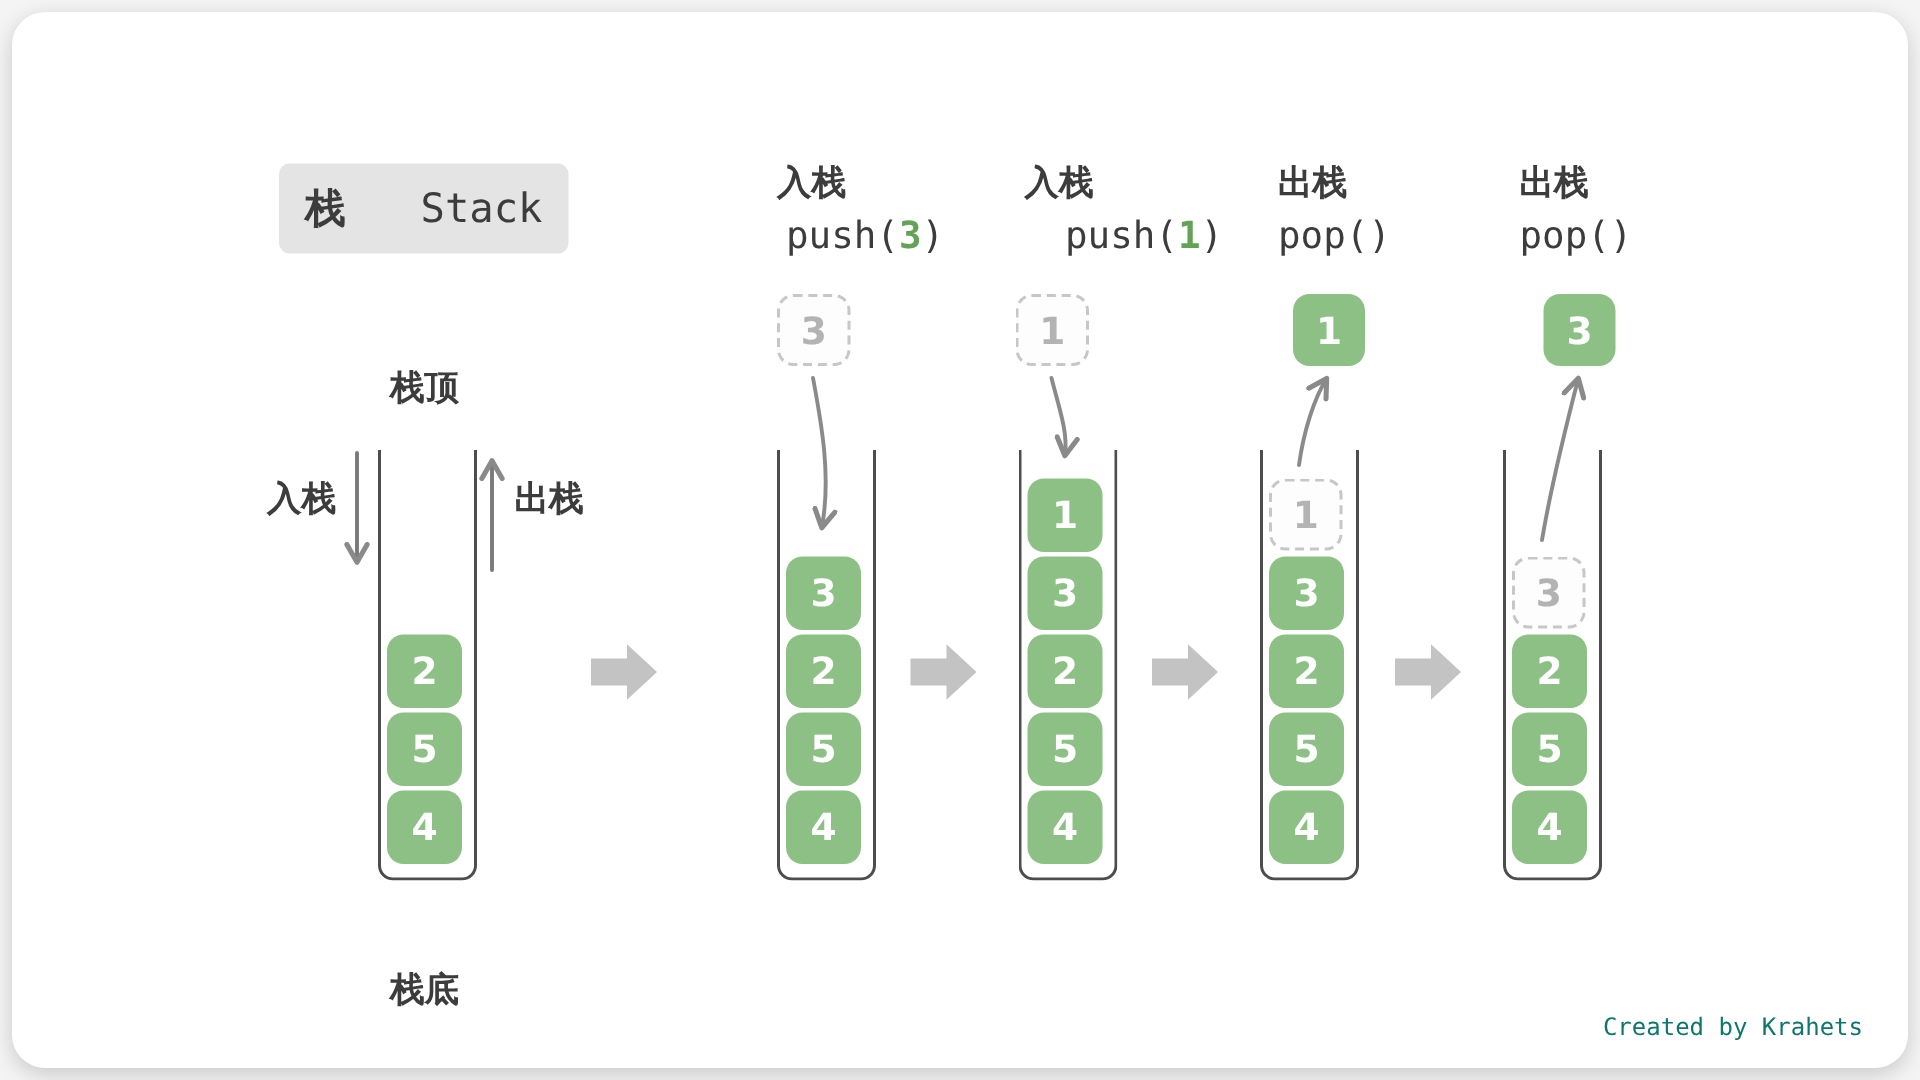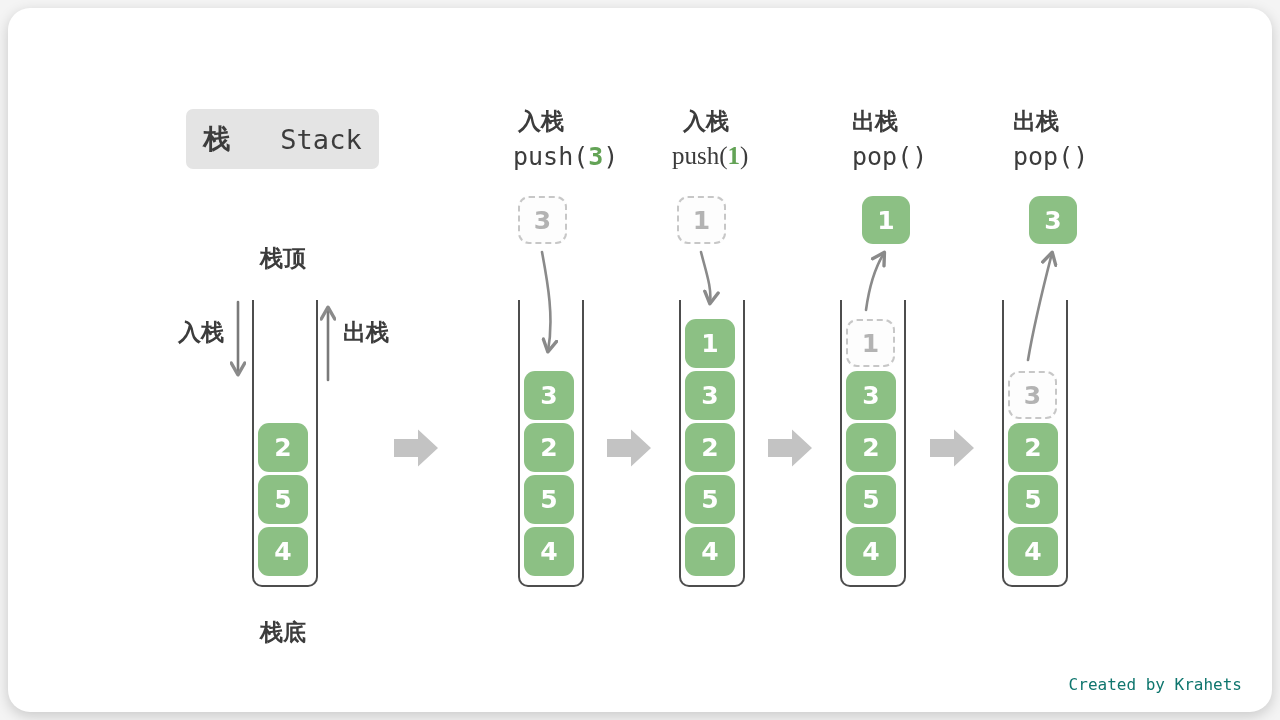--- a/index.html
+++ b/index.html
@@ -34,21 +34,21 @@
 
 <div class="canvas">
   <div class="card"></div>
 
   <div class="title-box" style="background: rgb(228, 228, 228);">
     <span class="title-cn">栈</span>
     <span class="title-en">Stack</span>
   </div>
 
   <div class="abs cn center-x" style="left:283px;top:243px;">栈顶</div>
-  <div class="abs cn center-x" style="left:283px;top:617px;">栈底</div>
+  <div class="abs cn center-x" style="left:283px;top:644px;">栈底</div>
   <div class="abs cn right-x" style="left:224px;top:317px;">入栈</div>
   <div class="abs cn" style="left:343px;top:317px;">出栈</div>
 
   <svg class="layer" id="arrow-layer">
       <defs>
         <marker id="ah" viewBox="0 0 10 10" refX="7.5" refY="5" markerWidth="6.5" markerHeight="6.5" orient="auto-start-reverse">
           <path d="M1,1 L8,5 L1,9" fill="none" stroke="#8a8a8a" stroke-width="2" stroke-linecap="round" stroke-linejoin="round"></path>
         </marker>
       </defs>
       <path d="M238,302 L238,374" fill="none" stroke="#7a7a7a" stroke-width="2.6" stroke-linecap="round" marker-end="url(#ah)"></path>
@@ -62,29 +62,29 @@
       <polygon points="768,439 792,439 792,429.5 812,448 792,466.5 792,457 768,457" fill="#c3c3c3"></polygon>
       <polygon points="930,439 954,439 954,429.5 974,448 954,466.5 954,457 930,457" fill="#c3c3c3"></polygon>
     </svg>
 
   <div id="columns-root">
       <div class="stack-cont" style="left: 252px; top: 300px; width: 62px; height: 285px;"></div>
       <div class="item" style="left: 258px; top: 423px;">2</div>
       <div class="item" style="left: 258px; top: 475px;">5</div>
       <div class="item" style="left: 258px; top: 527px;">4</div>
       <div class="abs cn" style="left: 518px; top: 106px;">入栈</div>
-      <div class="abs mono" style="left: 513px; top: 142px;"><span>push(</span><span class="arg" style="color: rgb(99, 163, 86);">3</span><span>)</span></div>
+      <div class="abs mono" style="left: 524px; top: 142px;"><span>push(</span><span class="arg" style="color: rgb(99, 163, 86);">3</span><span>)</span></div>
       <div class="item floating ghost" style="left: 518px; top: 196px;">3</div>
       <div class="stack-cont" style="left: 518px; top: 300px; width: 62px; height: 285px;"></div>
       <div class="item" style="left: 524px; top: 371px;">3</div>
       <div class="item" style="left: 524px; top: 423px;">2</div>
       <div class="item" style="left: 524px; top: 475px;">5</div>
       <div class="item" style="left: 524px; top: 527px;">4</div>
       <div class="abs cn" style="left: 683px; top: 106px;">入栈</div>
-      <div class="abs mono" style="left: 672px; top: 142px; font-family: Liberation Serif, serif;"><span>push(</span><span class="arg" style="color: rgb(99, 163, 86);">1</span><span>)</span></div>
+      <div class="abs mono" style="left: 710px; top: 142px;"><span>push(</span><span class="arg" style="color: rgb(99, 163, 86);">1</span><span>)</span></div>
       <div class="item floating ghost" style="left: 677px; top: 196px;">1</div>
       <div class="stack-cont" style="left: 679px; top: 300px; width: 62px; height: 285px;"></div>
       <div class="item" style="left: 685px; top: 319px;">1</div>
       <div class="item" style="left: 685px; top: 371px;">3</div>
       <div class="item" style="left: 685px; top: 423px;">2</div>
       <div class="item" style="left: 685px; top: 475px;">5</div>
       <div class="item" style="left: 685px; top: 527px;">4</div>
       <div class="abs cn" style="left: 852px; top: 106px;">出栈</div>
       <div class="abs mono" style="left: 852px; top: 142px;"><span>pop()</span></div>
       <div class="item floating" style="left: 862px; top: 196px; width: 48px; height: 48px;">1</div>

